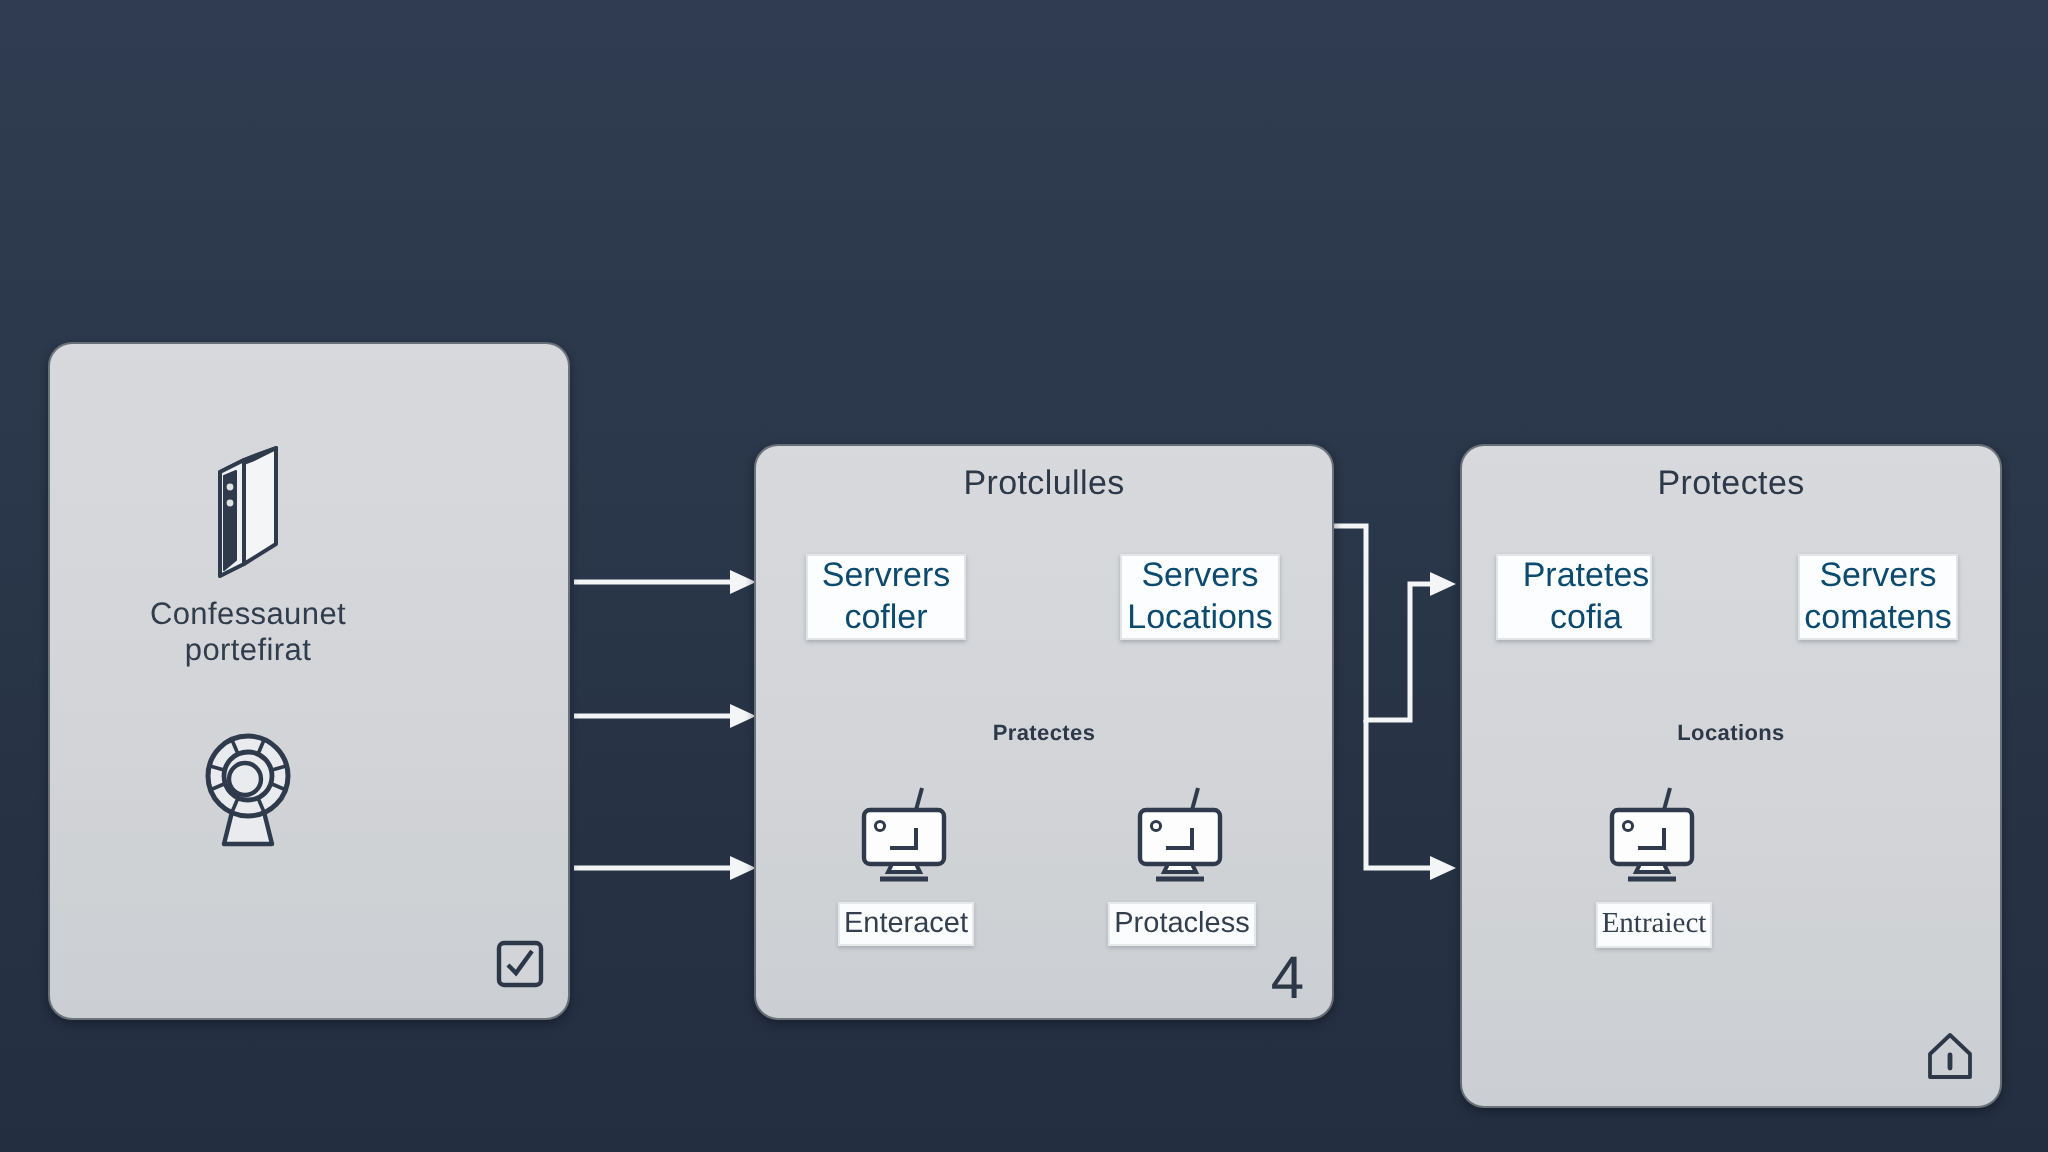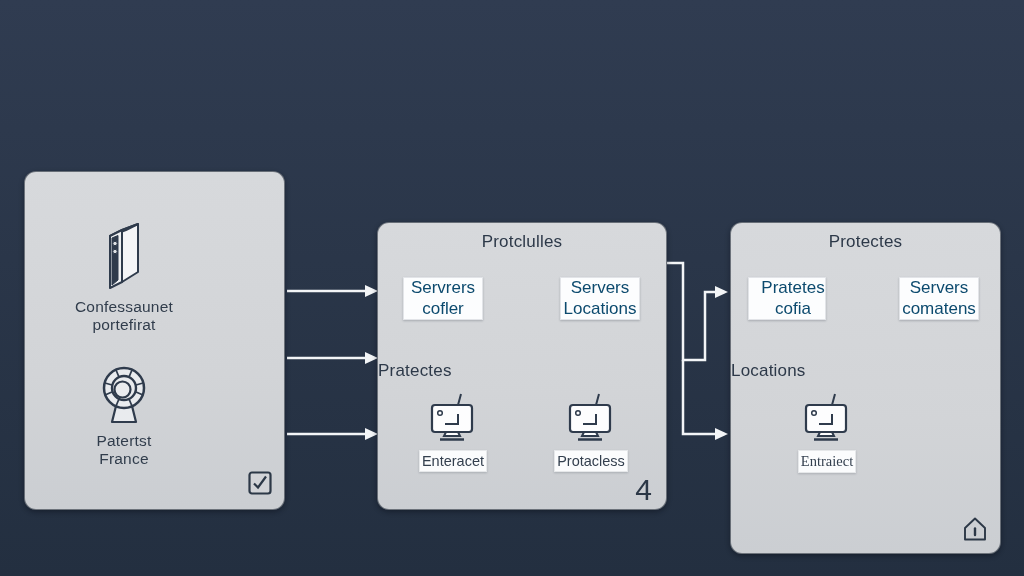--- a/index.html
+++ b/index.html
@@ -17,22 +17,22 @@
     box-sizing:border-box;
   }
   .panel.left{left:24px;top:171px;width:261px;height:339px;}
   .panel.mid{left:377px;top:222px;width:290px;height:288px;}
   .panel.right{left:730px;top:222px;width:271px;height:332px;}
   .panel h2{
     position:absolute;left:0;right:0;top:8px;margin:1px;text-align:center;
     font-size:17px;font-weight:normal;color:#2d3949;letter-spacing:.2px;
   }
   .panel h3{
-    position:absolute;left:0;right:0;top:138px;margin:0;text-align:left;
-    font-size:17px;font-weight:normal;color:#2d3949;letter-spacing:.2px;
+    position:absolute;left:0;right:0;top:138px;margin:0;text-align:center;
+    font-size:11px;font-weight:bold;color:#2d3949;letter-spacing:.2px;
   }
   .flow-box{
     position:absolute;top:54px;height:43px;box-sizing:border-box;
     background:#fcfdfe;border:1px solid #e2e4e8;
     box-shadow:0 1px 2px rgba(30,40,55,.25);
     display:flex;align-items:center;justify-content:center;text-align:center;
     font-size:17px;line-height:1.22;color:#0c4a6e;white-space:pre-line;
   }
   .mid .flow-box.b1{left:25px;width:80px;}
   .mid .flow-box.b2{left:182px;width:80px;}
@@ -128,22 +128,20 @@
               <line x1="14" y1="23" x2="7" y2="21"></line>
               <line x1="14" y1="30" x2="7" y2="33"></line>
               <line x1="21" y1="37" x2="18" y2="44"></line>
               <line x1="31" y1="37" x2="34" y2="44"></line>
               <line x1="38" y1="30" x2="45" y2="33"></line>
             </g>
             <circle cx="24.5" cy="27.5" r="8" stroke-width="2.2"></circle>
           </g>
         </svg>
       </span>
-      <div class="node-label">Patertst
-France</div>
     </div>
 
     <span class="corner-icon">
       <svg width="26" height="26" viewBox="0 0 26 26">
         <rect x="2.5" y="2.5" width="21" height="21" rx="2.5" fill="rgba(255,255,255,0.12)" stroke="#2c3847" stroke-width="2.2"></rect>
         <path d="M7,13.5 L11,17.5 L19,6.5" fill="none" stroke="#2c3847" stroke-width="2.2"></path>
       </svg>
     </span>
   </section>
 

